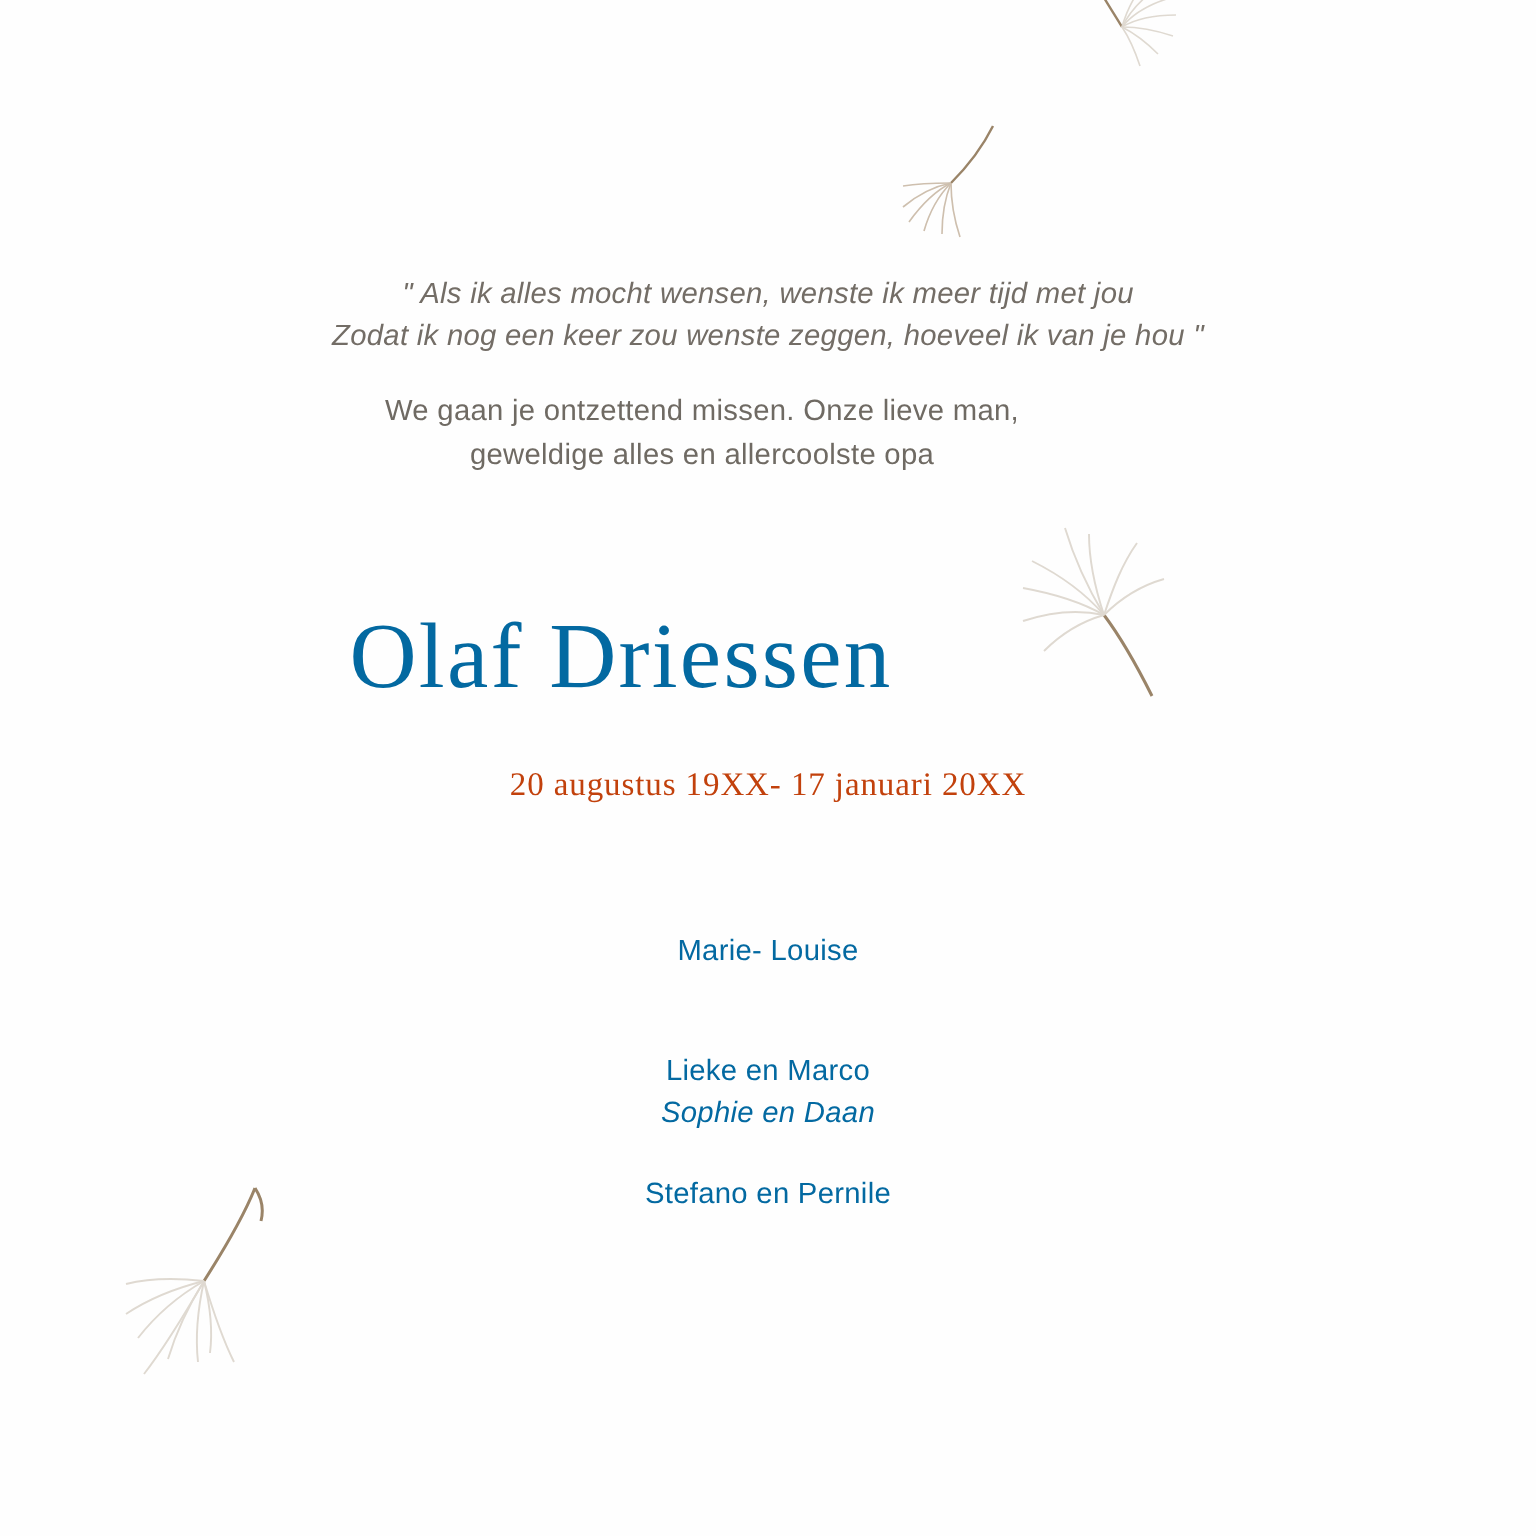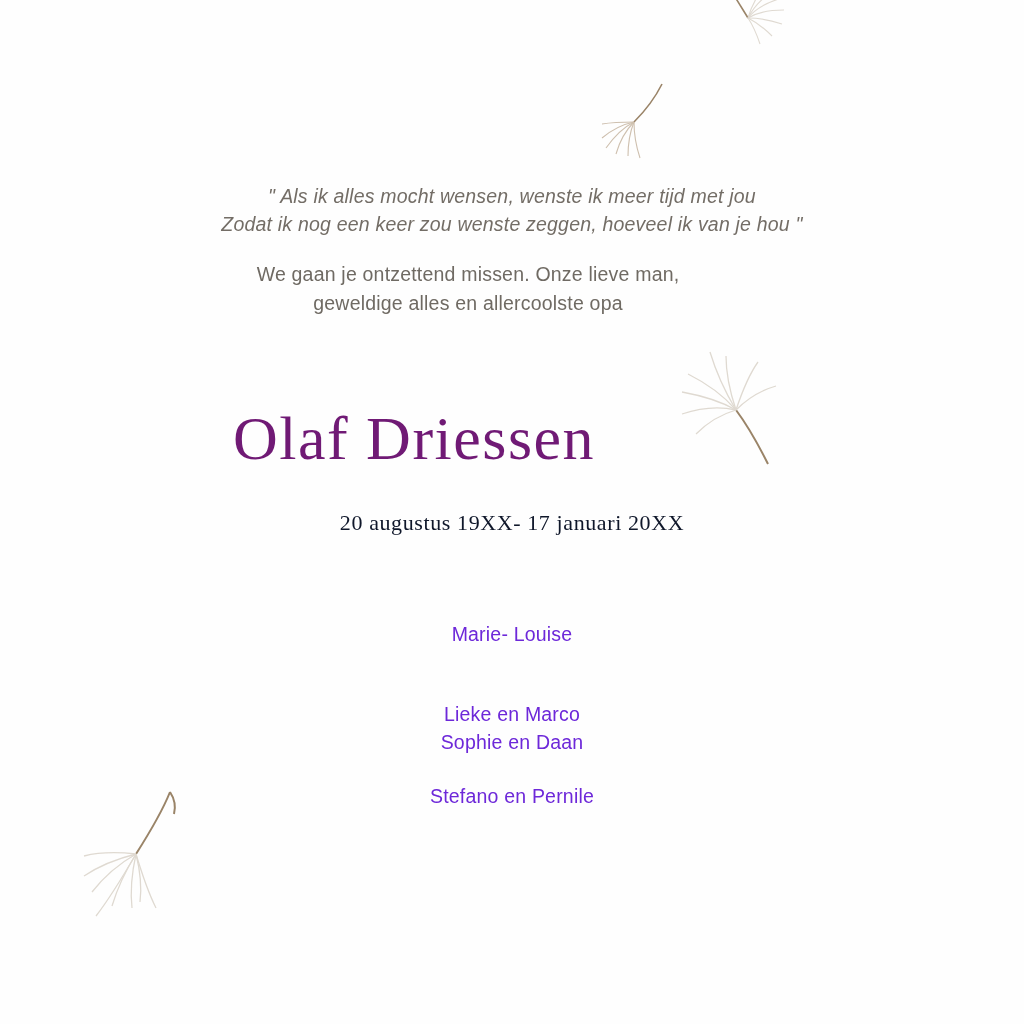--- a/index.html
+++ b/index.html
@@ -53,52 +53,53 @@
 
   .name {
     position: absolute;
     top: 402px;
     left: 0;
     width: 828px;
     text-align: center;
     font-family: "Liberation Serif", serif;
     font-size: 62px;
     line-height: 72px;
-    color: #701a75;
+    color: #0369a1;
     letter-spacing: 1.5px;
   }
 
   .dates {
     position: absolute;
     top: 510px;
     left: 0;
     width: 1024px;
     text-align: center;
     font-family: "Liberation Serif", serif;
     font-size: 22px;
     letter-spacing: 0.6px;
-    color: #0f172a;
+    color: #c2410c;
   }
 
   .survivors {
     position: absolute;
     top: 620px;
     left: 0;
     width: 1024px;
     text-align: center;
-    color: #6d28d9;
+    color: #0369a1;
   }
   .grp { margin-bottom: 0; }
   .grp-spacer { height: 26px; }
   .nm {
     font-size: 19.5px;
     line-height: 28px;
     letter-spacing: 0.2px;
   }
   .nm.kids {
+    font-style: italic;
   }
 
   
   .seed {
     position: absolute;
     pointer-events: none;
   }
   .seed-top-right { top: -26px; left: 690px; width: 120px; height: 110px; }
   .seed-upper-mid { top: 78px; left: 590px; width: 100px; height: 100px; }
   .seed-big-right { top: 340px; left: 662px; width: 130px; height: 140px; }

